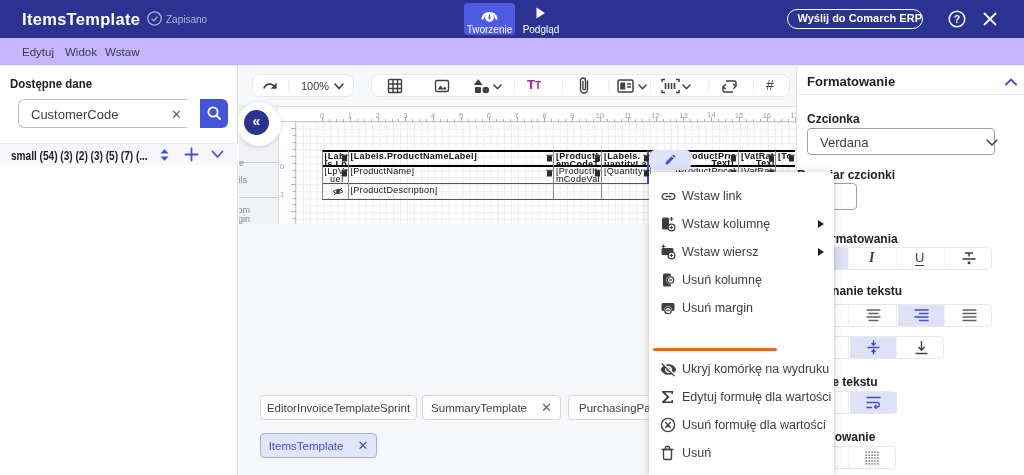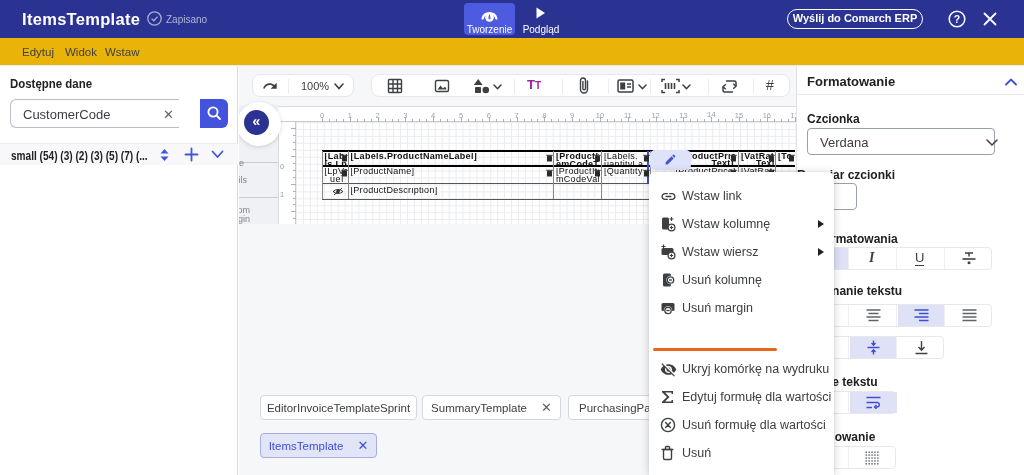--- a/index.html
+++ b/index.html
@@ -6,29 +6,29 @@
   html,body { width:1024px; height:475px; overflow:hidden; font-family:"Liberation Sans", sans-serif; background:#fff; -webkit-font-smoothing:antialiased; }
   #app { position:relative; width:1024px; height:475px; overflow:hidden;padding-left:32px; }
   .abs { position:absolute; }
   
   #topbar { position:absolute; left:0; top:0; width:1024px; height:38px; background:#2a3392; }
   #title { position:absolute; left:22px; top:10px; font-size:16.5px; font-weight:700; color:#fff; letter-spacing:0.3px; }
   #saved { position:absolute; left:166px; top:13.5px; font-size:10px; color:#b2b7d4; }
   #tabTw { position:absolute; left:464px; top:3px; width:51px; height:32px; background:#4c5bdf; border-radius:4px; }
   #tabTw .lbl, #tabPo .lbl { position:absolute; left:0; right:0; top:20.5px; text-align:center; font-size:10px; color:#fff; }
   #tabPo { position:absolute; left:518px; top:3px; width:46px; height:32px; }
-  #sendbtn { position:absolute; left:787px; top:9px; width:136px; height:20px; border:1.5px solid #fff; border-radius:11px; color:#fff; font-size:11px; font-weight:700; text-align:center; line-height:16.5px; white-space:nowrap; }
-  
-  #menubar { position:absolute; left:0; top:38px; width:1024px; height:28px; background:#eab308; border-bottom:1px solid #e9eaee; }
+  #sendbtn { position:absolute; left:787px; top:9px; width:136px; height:20px; border:1.5px solid #fff; border-radius:11px; color:#fff; font-size:11px; font-weight:700; text-align:right; line-height:16.5px; white-space:nowrap; }
+  
+  #menubar { position:absolute; left:0; top:38px; width:1024px; height:28px; background:#c4b5fd; border-bottom:1px solid #e9eaee; }
   #menubar span { position:absolute; top:8px; font-size:11.5px; color:#3c4043; }
   
   #leftpanel { position:absolute; left:0; top:66px; width:238px; height:409px; background:#fff; border-right:1px solid #d9dbe0; }
   #ddtitle { position:absolute; left:10px; top:10px; font-size:13px; font-weight:700; color:#202124; transform:scaleX(0.88); transform-origin:left; white-space:nowrap; }
   #searchwrap { position:absolute; left:10px; top:33px; width:218px; height:29px; }
-  #searchinput { position:absolute; left:0; top:0; width:169px; height:29px; border:1px solid #babdc7; border-right:none; border-radius:6px 0 0 6px; background:#fff; }
+  #searchinput { position:absolute; left:8px; top:0; width:169px; height:29px; border:1px solid #babdc7; border-right:none; border-radius:6px 0 0 6px; background:#fff; }
   #searchinput .txt { position:absolute; left:12px; top:7px; font-size:13px; color:#3c4043; }
   #searchinput .x { position:absolute; right:5px; top:7px; font-size:13px; color:#5f6368; }
   #searchbtn { position:absolute; left:190px; top:0; width:28px; height:29px; background:#4453dc; border-radius:0 6px 6px 0; }
   #smallrow { position:absolute; left:0; top:77px; width:238px; height:22px; background:#f8f8fb; border-top:1px solid #ededf1; }
   #smallrow .t { position:absolute; left:11px; top:4.5px; font-size:12px; font-weight:700; color:#202124; transform:scaleX(0.84); transform-origin:left; white-space:nowrap; }
   
   #main { position:absolute; left:239px; top:66px; width:557px; height:409px; background:#f6f7f9; overflow:hidden; }
   .tbgroup { position:absolute; top:8px; height:23px; background:#fff; border:1px solid #e7e8ec; border-radius:8px; }
   .tbdiv { position:absolute; top:4px; width:1px; height:15px; background:#ececf0; }
   .icon { position:absolute; }
@@ -339,21 +339,21 @@
         <div style="position:absolute;left:108.5px;top:85px;width:1px;height:47.5px;background:#888;"></div>
         <div style="position:absolute;left:314px;top:85px;width:1px;height:47.5px;background:#888;"></div>
         <div style="position:absolute;left:362px;top:85px;width:1px;height:47.5px;background:#888;"></div>
         <div style="position:absolute;left:410.5px;top:85px;width:1px;height:47.5px;background:#888;"></div>
         <div style="position:absolute;left:499px;top:85px;width:1px;height:47.5px;background:#888;"></div>
         <div style="position:absolute;left:536px;top:85px;width:1px;height:47.5px;background:#888;"></div>
         <div style="position:absolute;left:407.5px;top:85px;width:2.5px;height:31.5px;background:#3d52d5;"></div>
         <div class="cell" style="left:83.5px;top:87px;width:24px;height:12px;font-weight:700;padding-left:2px;">[Labe<br>ls.LpL</div>
         <div class="cell" style="left:109.5px;top:87px;width:200px;height:12px;font-weight:700;padding-left:2px;">[Labels.ProductNameLabel]</div>
         <div class="cell" style="left:315px;top:87px;width:45px;height:12px;font-weight:700;padding-left:2px;">[ProductIt<br>emCodeTo</div>
-        <div class="cell" style="left:363px;top:87px;width:45px;height:12px;font-weight:400;padding-left:2px;">[Labels.<br>uantityLa</div>
+        <div class="cell" style="left:363px;top:87px;width:45px;height:12px;font-weight:700;padding-left:2px;">[Labels.<br>uantityLa</div>
         <div class="cell" style="left:411.5px;top:87px;width:86px;height:12px;font-weight:700;padding-left:2px;">
           <span style="position:absolute;left:28px;top:0">[ProductPric</span>
           <span style="position:absolute;left:61px;top:7px">Text]</span>
         </div>
         <div class="cell" style="left:500px;top:87px;width:35px;height:12px;font-weight:700;padding-left:2px;">
           <span style="position:absolute;left:2px;top:0">[VatRat</span>
           <span style="position:absolute;left:17px;top:7px">Text]</span>
         </div>
         <div class="cell" style="left:537px;top:87px;width:20px;height:12px;font-weight:700;padding-left:2px;">[To</div>
         <div class="cell" style="left:83.5px;top:102px;width:24px;height:14px;padding-left:2px;">[LpVa<br>&nbsp;&nbsp;ue]</div>

